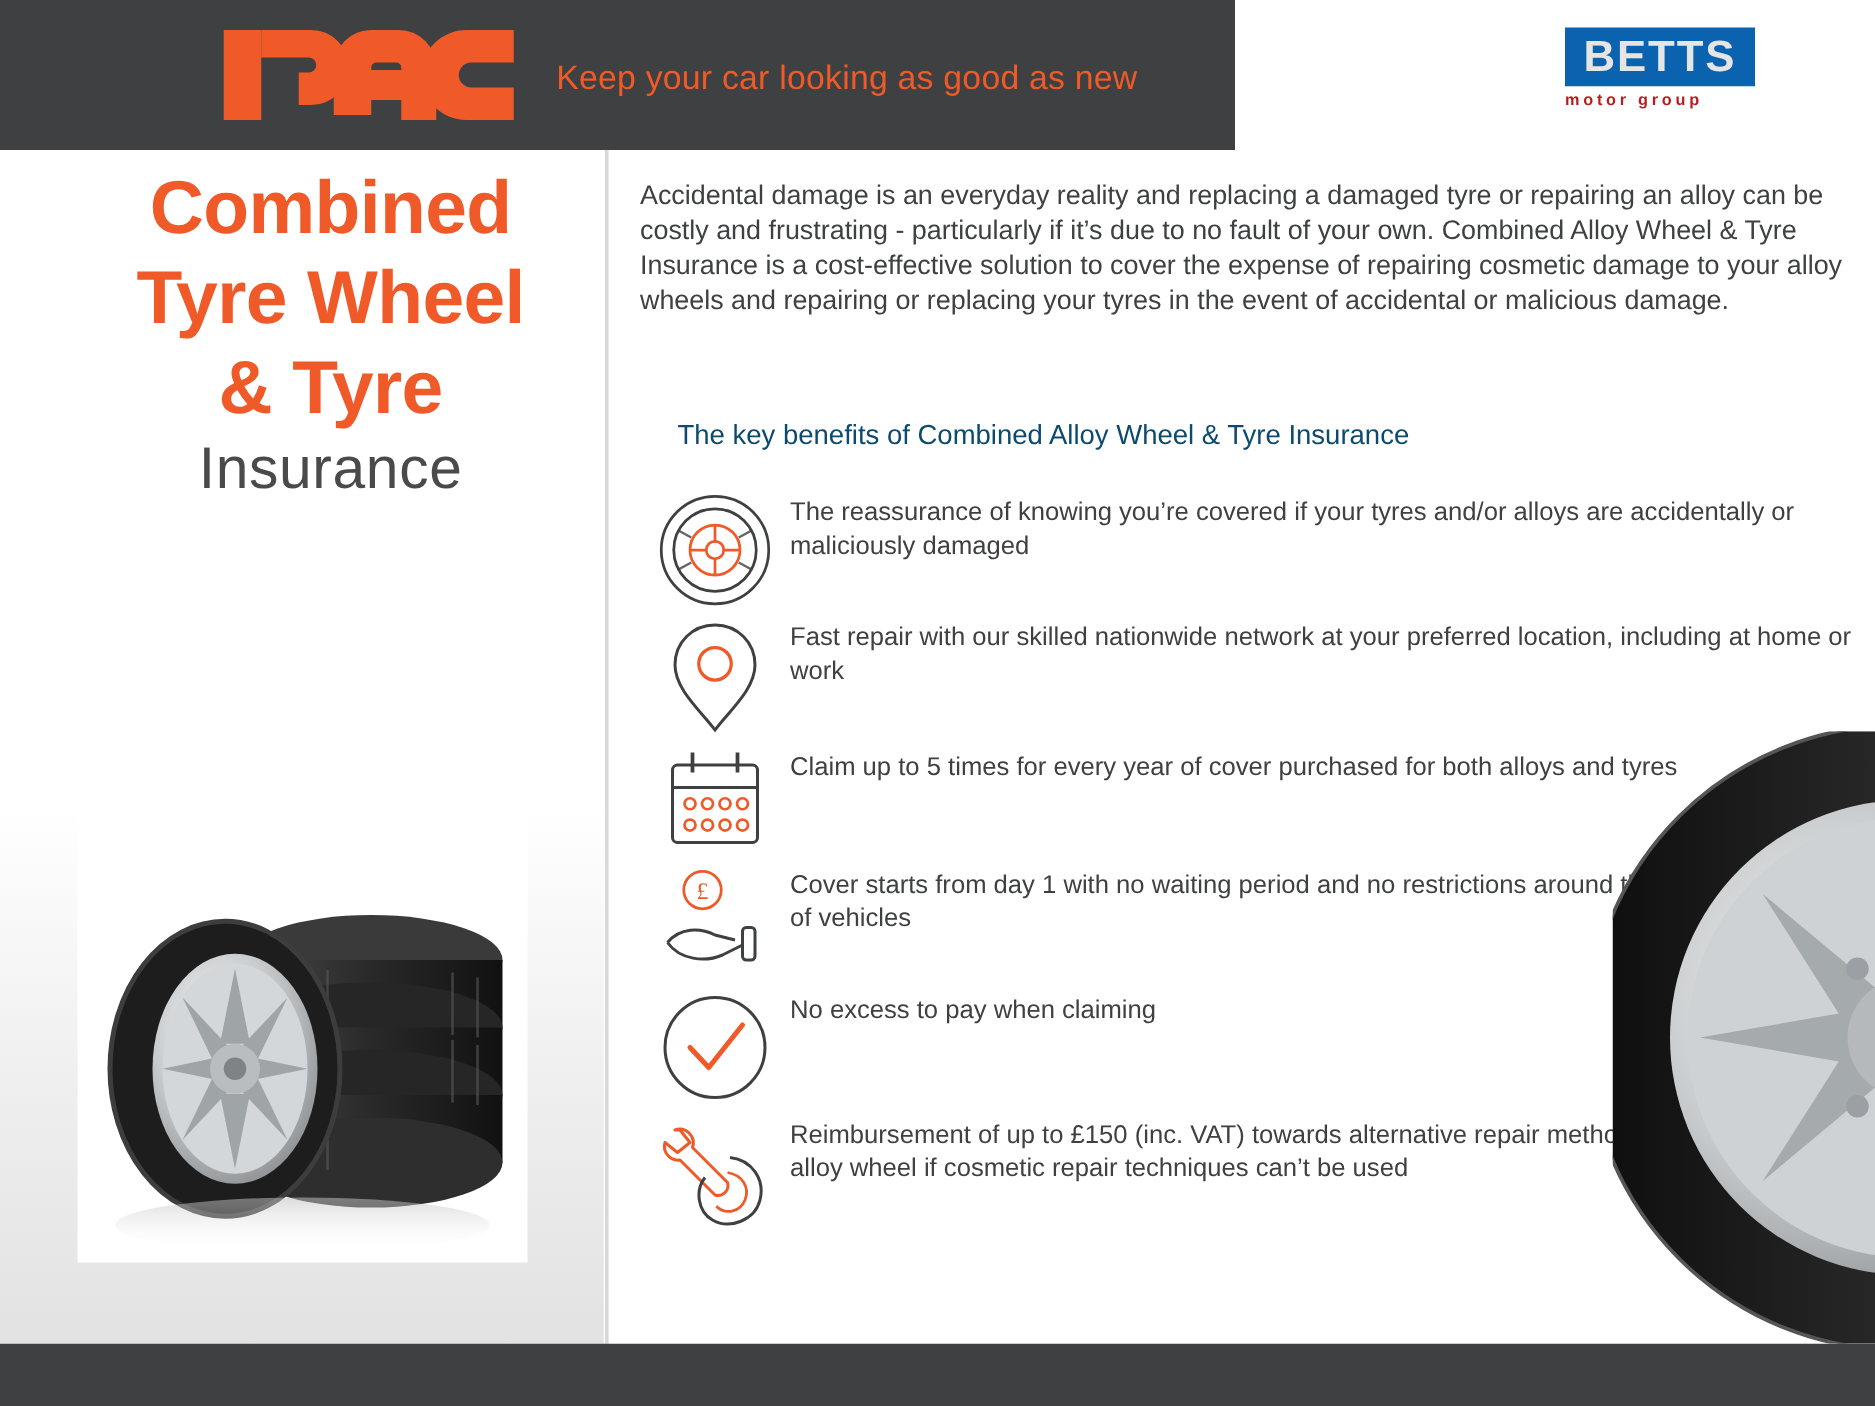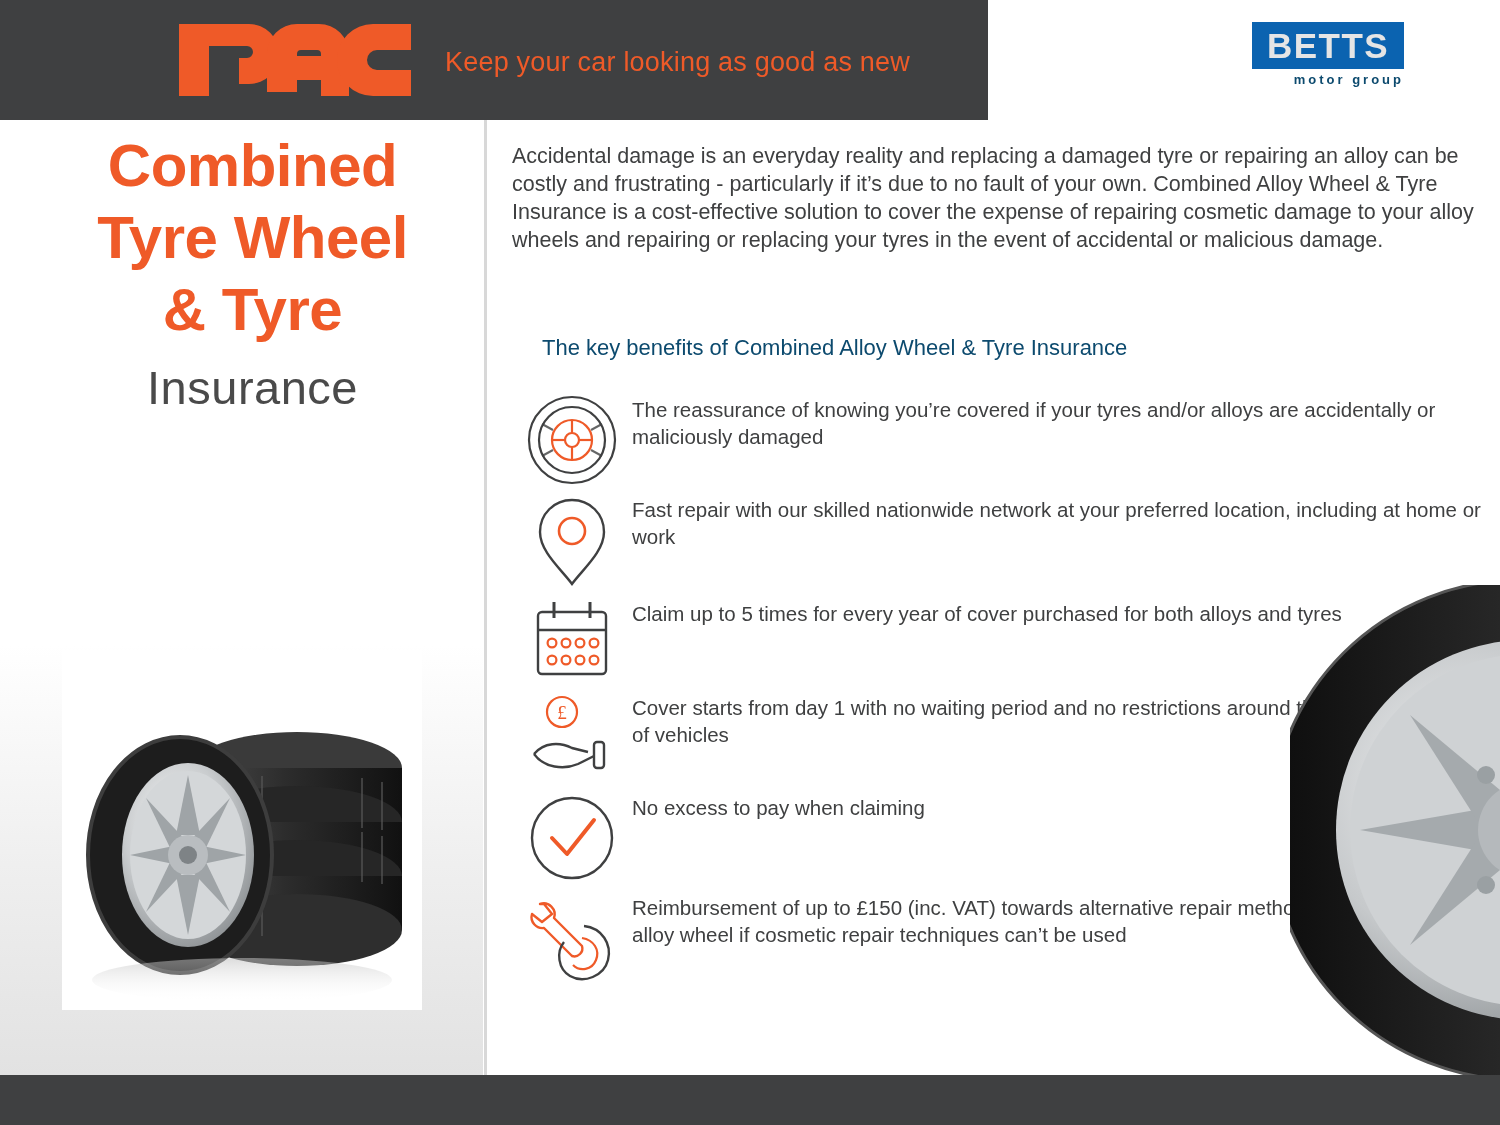--- a/index.html
+++ b/index.html
@@ -90,24 +90,24 @@
     color: #e5e5e5;
     font-size: 35px;
     font-weight: bold;
     letter-spacing: 1.5px;
   }
   .ab-motor {
     position: absolute;
     left: 232px;
     top: 50px;
     width: 152px;
-    text-align: right;
+    text-align: left;
     font-size: 13px;
     letter-spacing: 3px;
-    color: #0c4a6e;
+    color: #b91c1c;
     font-weight: bold;
   }
 
   
   .left-col {
     position: absolute;
     top: 120px;
     left: 0;
     width: 483px;
     height: 955px;
@@ -117,33 +117,32 @@
     position: absolute;
     top: 120px;
     left: 484px;
     width: 3px;
     height: 955px;
     background: #d8d8d8;
   }
   .title-block {
     position: absolute;
     top: 130px;
-    left: 4px;
+    left: 16px;
     width: 497px;
     text-align: center;
   }
   .title-main {
     font-size: 60px;
     line-height: 72px;
     color: #ef5a28;
     font-weight: bold;
     letter-spacing: -0.5px;
   }
   .title-sub {
-    margin-top: 14px;
     font-size: 47px;
     color: #4a4a4a;
     letter-spacing: 0.5px;
   }
 
   
   .tyre-photo {
     position: absolute;
     left: 62px;
     top: 650px;

